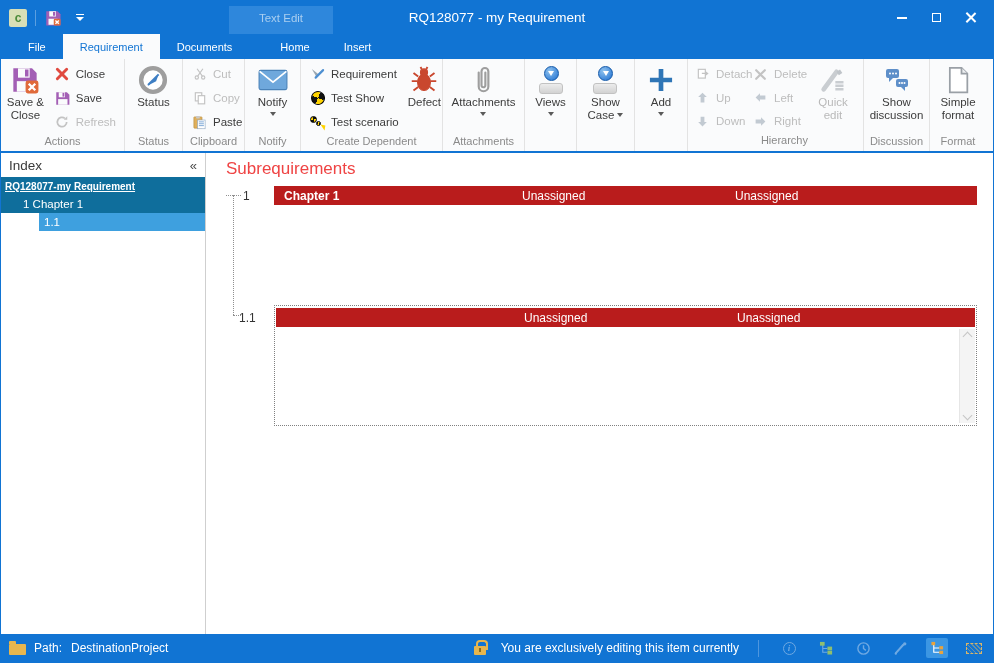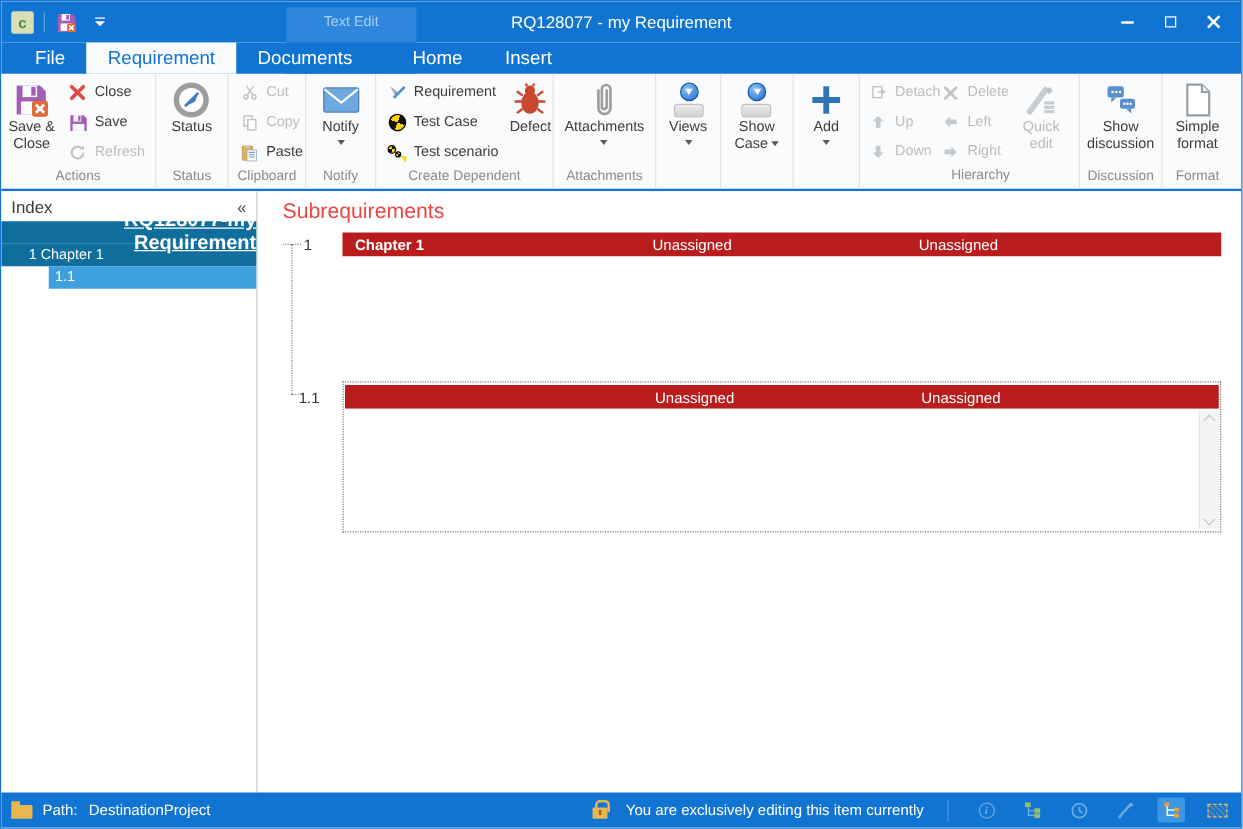--- a/index.html
+++ b/index.html
@@ -24,21 +24,21 @@
   .glyph-close { position:relative; width:11px; height:11px; }
   .glyph-close:before, .glyph-close:after { content:""; position:absolute; left:5px; top:-1px; width:1.8px; height:13px; background:#fff; }
   .glyph-close:before { transform:rotate(45deg); } .glyph-close:after { transform:rotate(-45deg); }
 
   
   .contextual { position:absolute; left:228px; top:5px; width:104px; height:53px; background:#2E87DC; z-index:1; }
   .contextual .clabel { text-align:center; color:#A9CEF0; font-size:11.5px; padding-top:6px; }
 
   
   .tabrow { height:25px; background:#1174D3; display:flex; align-items:stretch; padding-left:10px; position:relative; z-index:2; flex:0 0 25px; }
-  .tab { color:#fff; font-size:15px; display:flex; align-items:center; padding:0 17px; cursor:default; }
+  .tab { color:#fff; font-size:11px; display:flex; align-items:center; padding:0 17px; cursor:default; }
   .tab.active { background:#FAFBFC; color:#1174D3; }
   .tab.ctx1 { margin-left:14px; }
 
   
   .ribbon { height:94px; background:#FAFBFC; border-bottom:2px solid #1174D3; display:flex; align-items:stretch; flex:0 0 94px; }
   .rgroup { display:flex; flex-direction:column; border-right:1px solid #E3E3E3; }
   .gcontent { flex:1; display:flex; align-items:stretch; padding:3px 2px 0 2px; }
   .glabel { height:17px; font-size:11px; color:#8A8A8A; text-align:center; line-height:15px; white-space:nowrap; }
   .glabelrow { height:17px; display:flex; font-size:11px; color:#8A8A8A; }
   .bigbtn { display:flex; flex-direction:column; align-items:center; padding:2px 3px; font-size:11.5px; color:#3C3C3C; line-height:12.5px; text-align:center; }
@@ -62,21 +62,21 @@
   .hgrid { display:grid; grid-template-columns:58px 60px; grid-auto-rows:23px; align-content:space-between; padding:1px 0; }
 
   
   .content { flex:1; display:flex; min-height:0; background:#fff; }
   .panel { width:205px; border-right:1px solid #CFCFCF; display:flex; flex-direction:column; }
   .panelhead { height:24px; display:flex; align-items:center; padding:0 8px; font-size:13.5px; color:#3A3A3A; }
   .collapse { margin-left:auto; color:#4A4A4A; font-size:13px; }
   .tree { font-size:11.5px; color:#fff; }
   .trow { height:18px; display:flex; align-items:center; }
   .trow.dark { background:#0F6E9C; }
-  .t-root { padding-left:16px; font-weight:bold; text-decoration:underline; font-size:16px;text-align:right; }
+  .t-root { padding-left:4px; font-weight:bold; text-decoration:underline; font-size:10px;text-align:right; }
   .t-ch { padding-left:22px; }
   .t-sel-wrap { display:flex; height:18px; }
   .t-sel-wrap .sp { width:38px; }
   .t-sel { flex:1; background:#3EA0DF; display:flex; align-items:center; padding-left:5px; }
 
   .main { flex:1; padding:6px 16px 0 20px; position:relative; min-width:0; }
   .heading { color:#ef4444; font-size:17px; margin-bottom:7px; }
   .rowsarea { position:relative; }
   .dotline { position:absolute; border-color:#8F8F8F; }
   .vline { left:7px; top:9px; height:120px; border-left:1px dotted #8F8F8F; }
@@ -294,21 +294,21 @@
                 <path d="M9 17L21 5" stroke="#4D8FD1" stroke-width="3.4" stroke-linecap="round"></path>
               </svg>
             </span>
               <span>Requirement</span>
           </div>
           <div class="smallbtn">
             <span class="sicon">
               <span style="width:14px;height:14px;border-radius:50%;border:1px solid #000;
                 background:conic-gradient(#111 0 25%, #FFD400 0 50%, #111 0 75%, #FFD400 0); transform:rotate(20deg);"></span>
             </span>
-              <span>Test Case</span>
+              <span>Test Show</span>
           </div>
           <div class="smallbtn">
             <span class="sicon">
               <span style="position:relative;width:15px;height:15px;display:block;">
                 <span style="position:absolute;left:0;top:1px;width:7px;height:7px;border-radius:50%;border:1px solid #000;background:conic-gradient(#111 0 25%, #FFD400 0 50%, #111 0 75%, #FFD400 0);"></span>
                 <span style="position:absolute;left:6px;top:6px;width:5px;height:5px;border-radius:50%;border:1px solid #000;background:conic-gradient(#FFD400 0 25%, #111 0 50%, #FFD400 0 75%, #111 0);"></span>
                 <span style="position:absolute;left:10px;top:10px;width:0;height:0;border-left:5px solid transparent;border-top:5px solid #FFD400;transform:rotate(10deg);"></span>
               </span>
             </span>
               <span>Test scenario</span>

